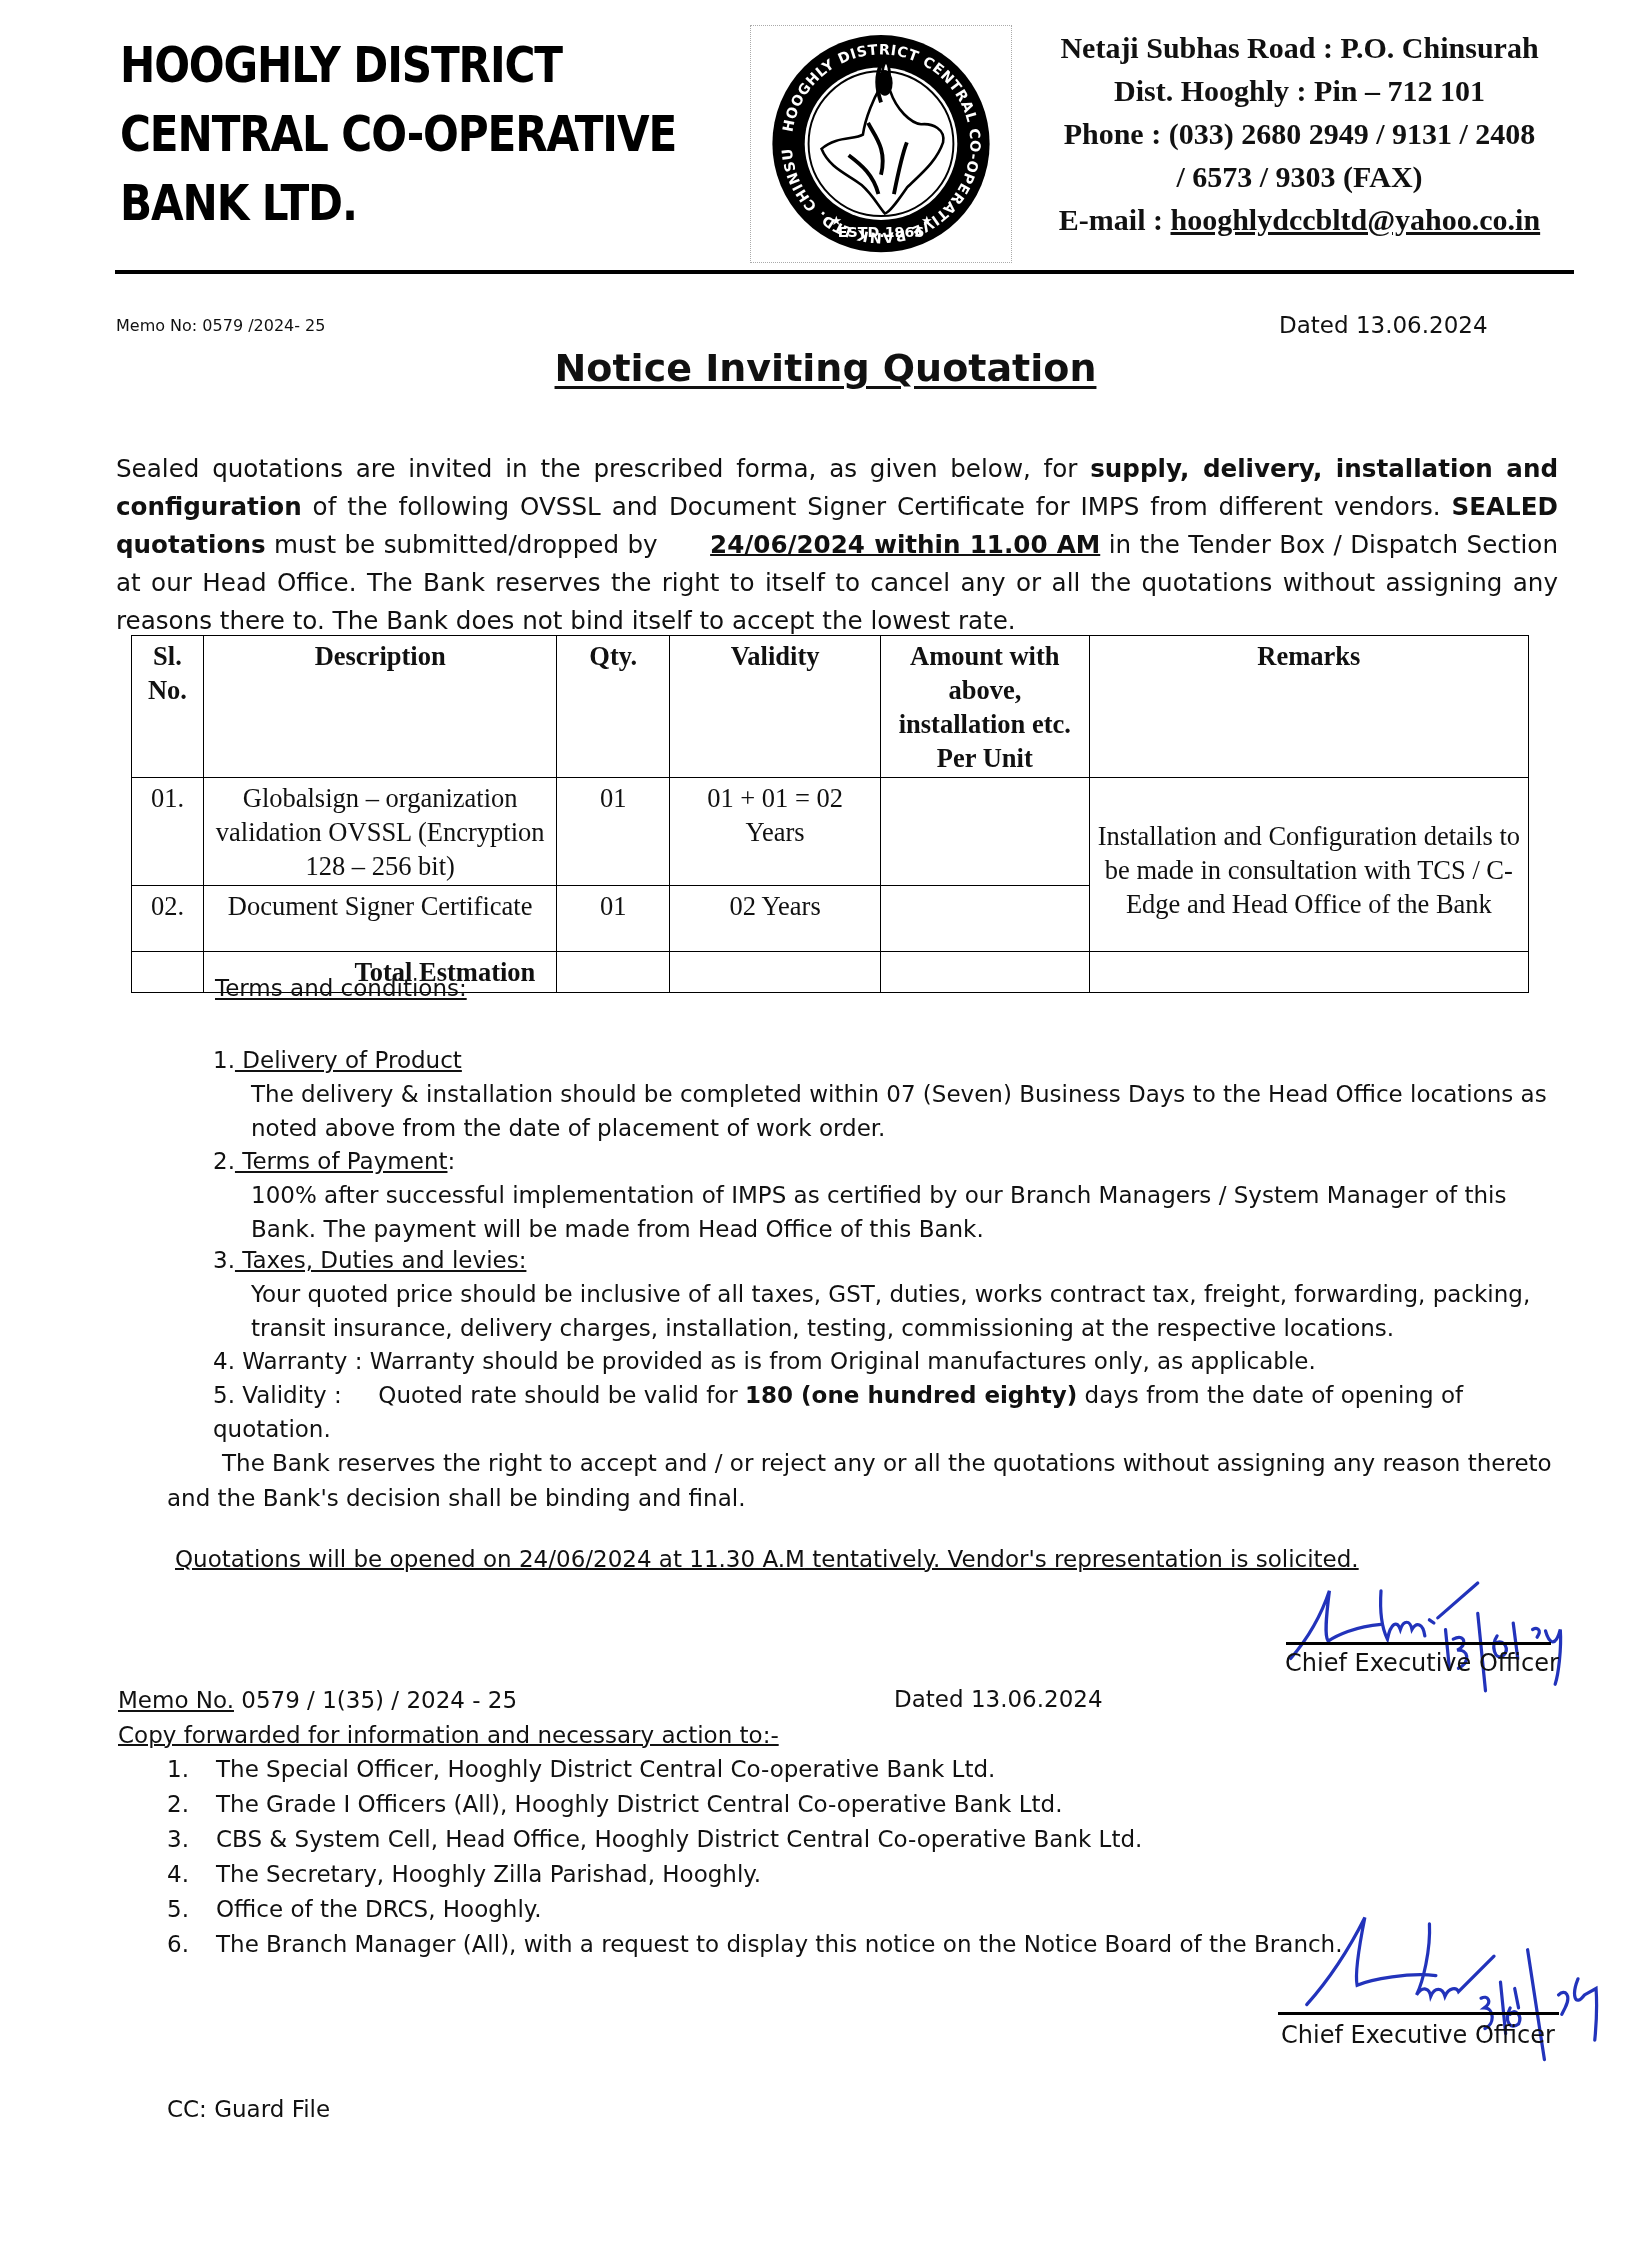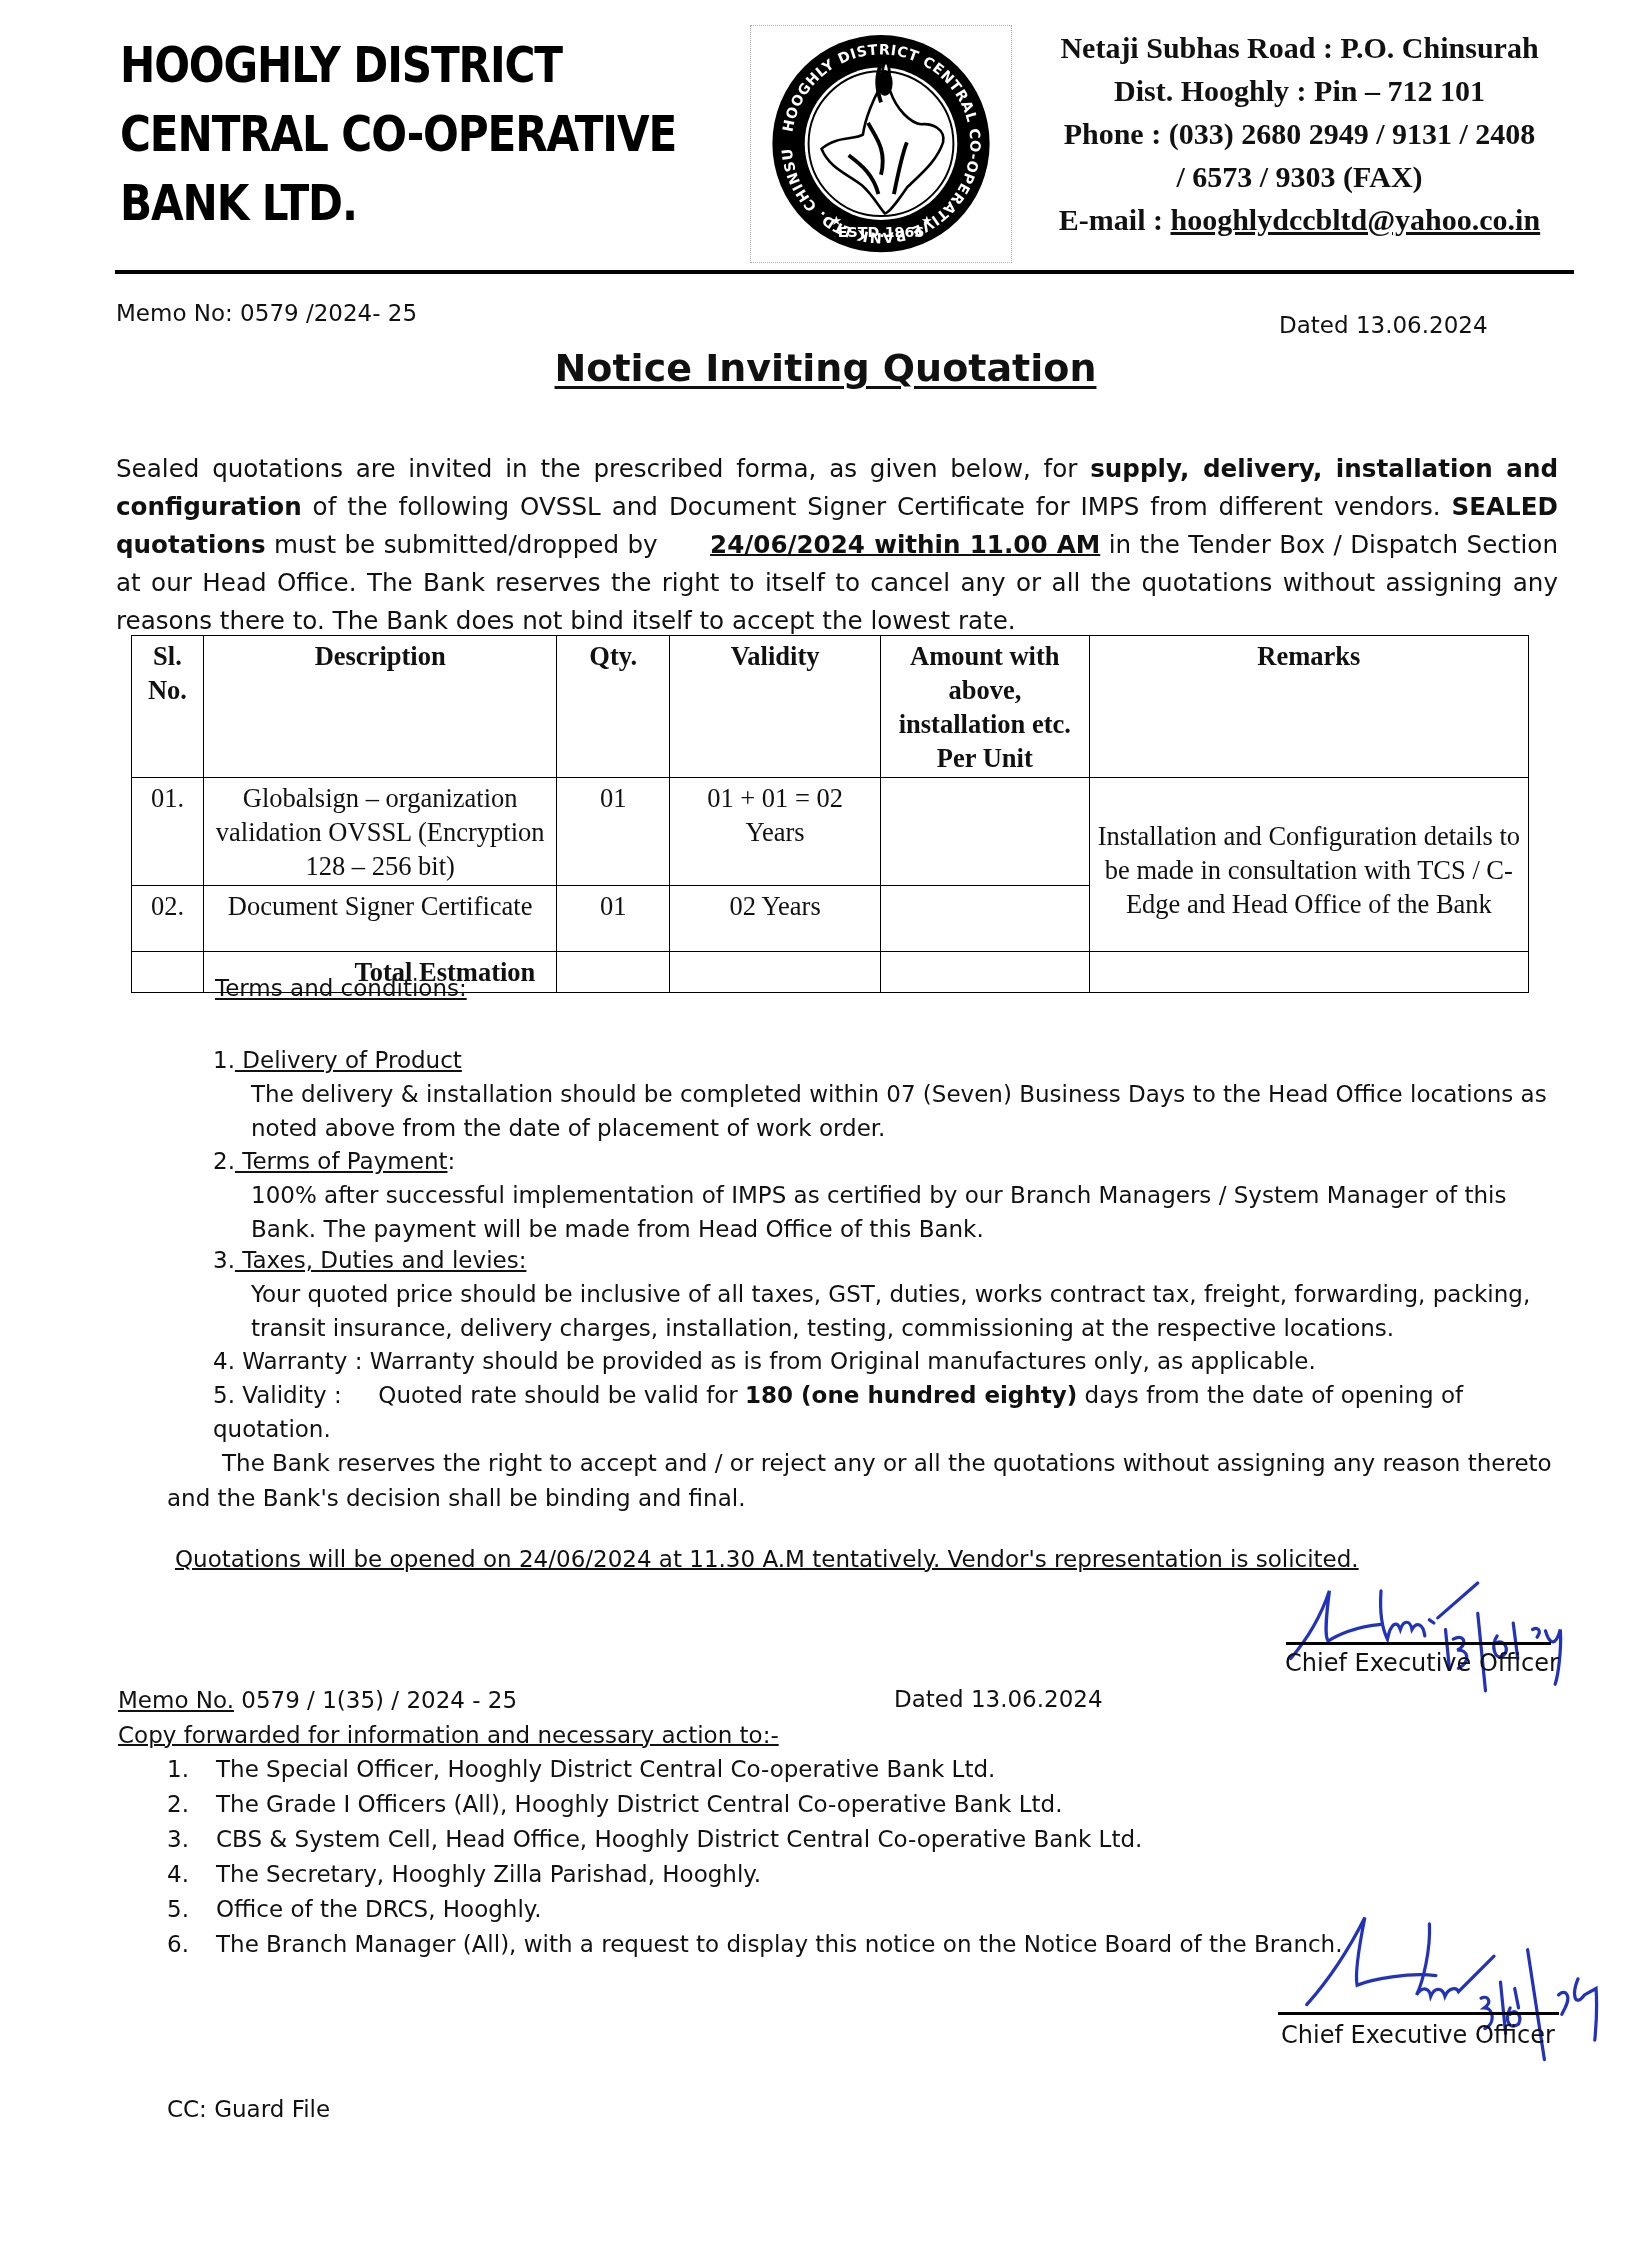--- a/index.html
+++ b/index.html
@@ -9,21 +9,21 @@
 
   
   .bank-name { position: absolute; left: 120px; top: 31px; font-family: "DejaVu Sans", sans-serif; font-weight: bold; font-size: 49px; line-height: 69px; letter-spacing: -1.3px; transform: scaleX(0.86); transform-origin: left top; color: #000; }
   .logo-box { position: absolute; left: 750px; top: 24.6px; width: 260px; height: 236px; border: 0.6px dotted #aaa; background: #fff; }
   .logo-box svg { width: 100%; height: 100%; }
   .address { position: absolute; left: 1028px; top: 26px; width: 543px; text-align: center; font-family: "Liberation Serif", serif; font-weight: bold; font-size: 30px; line-height: 43px; }
   .address .email-link { text-decoration: underline; }
   .header-rule { position: absolute; left: 115px; top: 270px; width: 1459px; height: 3.9px; background: #000; }
 
   
-  .memo1 { position: absolute; left: 116px; top: 300px; font-size: 23px; text-align: right; }
+  .memo1 { position: absolute; left: 116px; top: 316px; font-size: 16px; text-align: right; }
   .dated1 { position: absolute; left: 1279px; top: 312px; font-size: 23px; }
   .title { position: absolute; left: 0; width: 1651px; top: 346px; text-align: center; font-size: 38px; font-weight: bold; }
   .title span { text-decoration: underline; text-decoration-thickness: 2.6px; text-underline-offset: 5.2px; }
 
   .intro { position: absolute; left: 116px; top: 450px; width: 1442px; font-size: 24.6px; line-height: 38px; text-align: justify; }
   .intro b { font-weight: bold; }
   .intro u { text-decoration-thickness: 1.9px; margin-left: 44px; }
 
   
   .quote-table { position: absolute; left: 131px; top: 635px; width: 1398px; border-collapse: collapse; font-family: "Liberation Serif", serif; font-size: 26.5px; line-height: 34px; }

